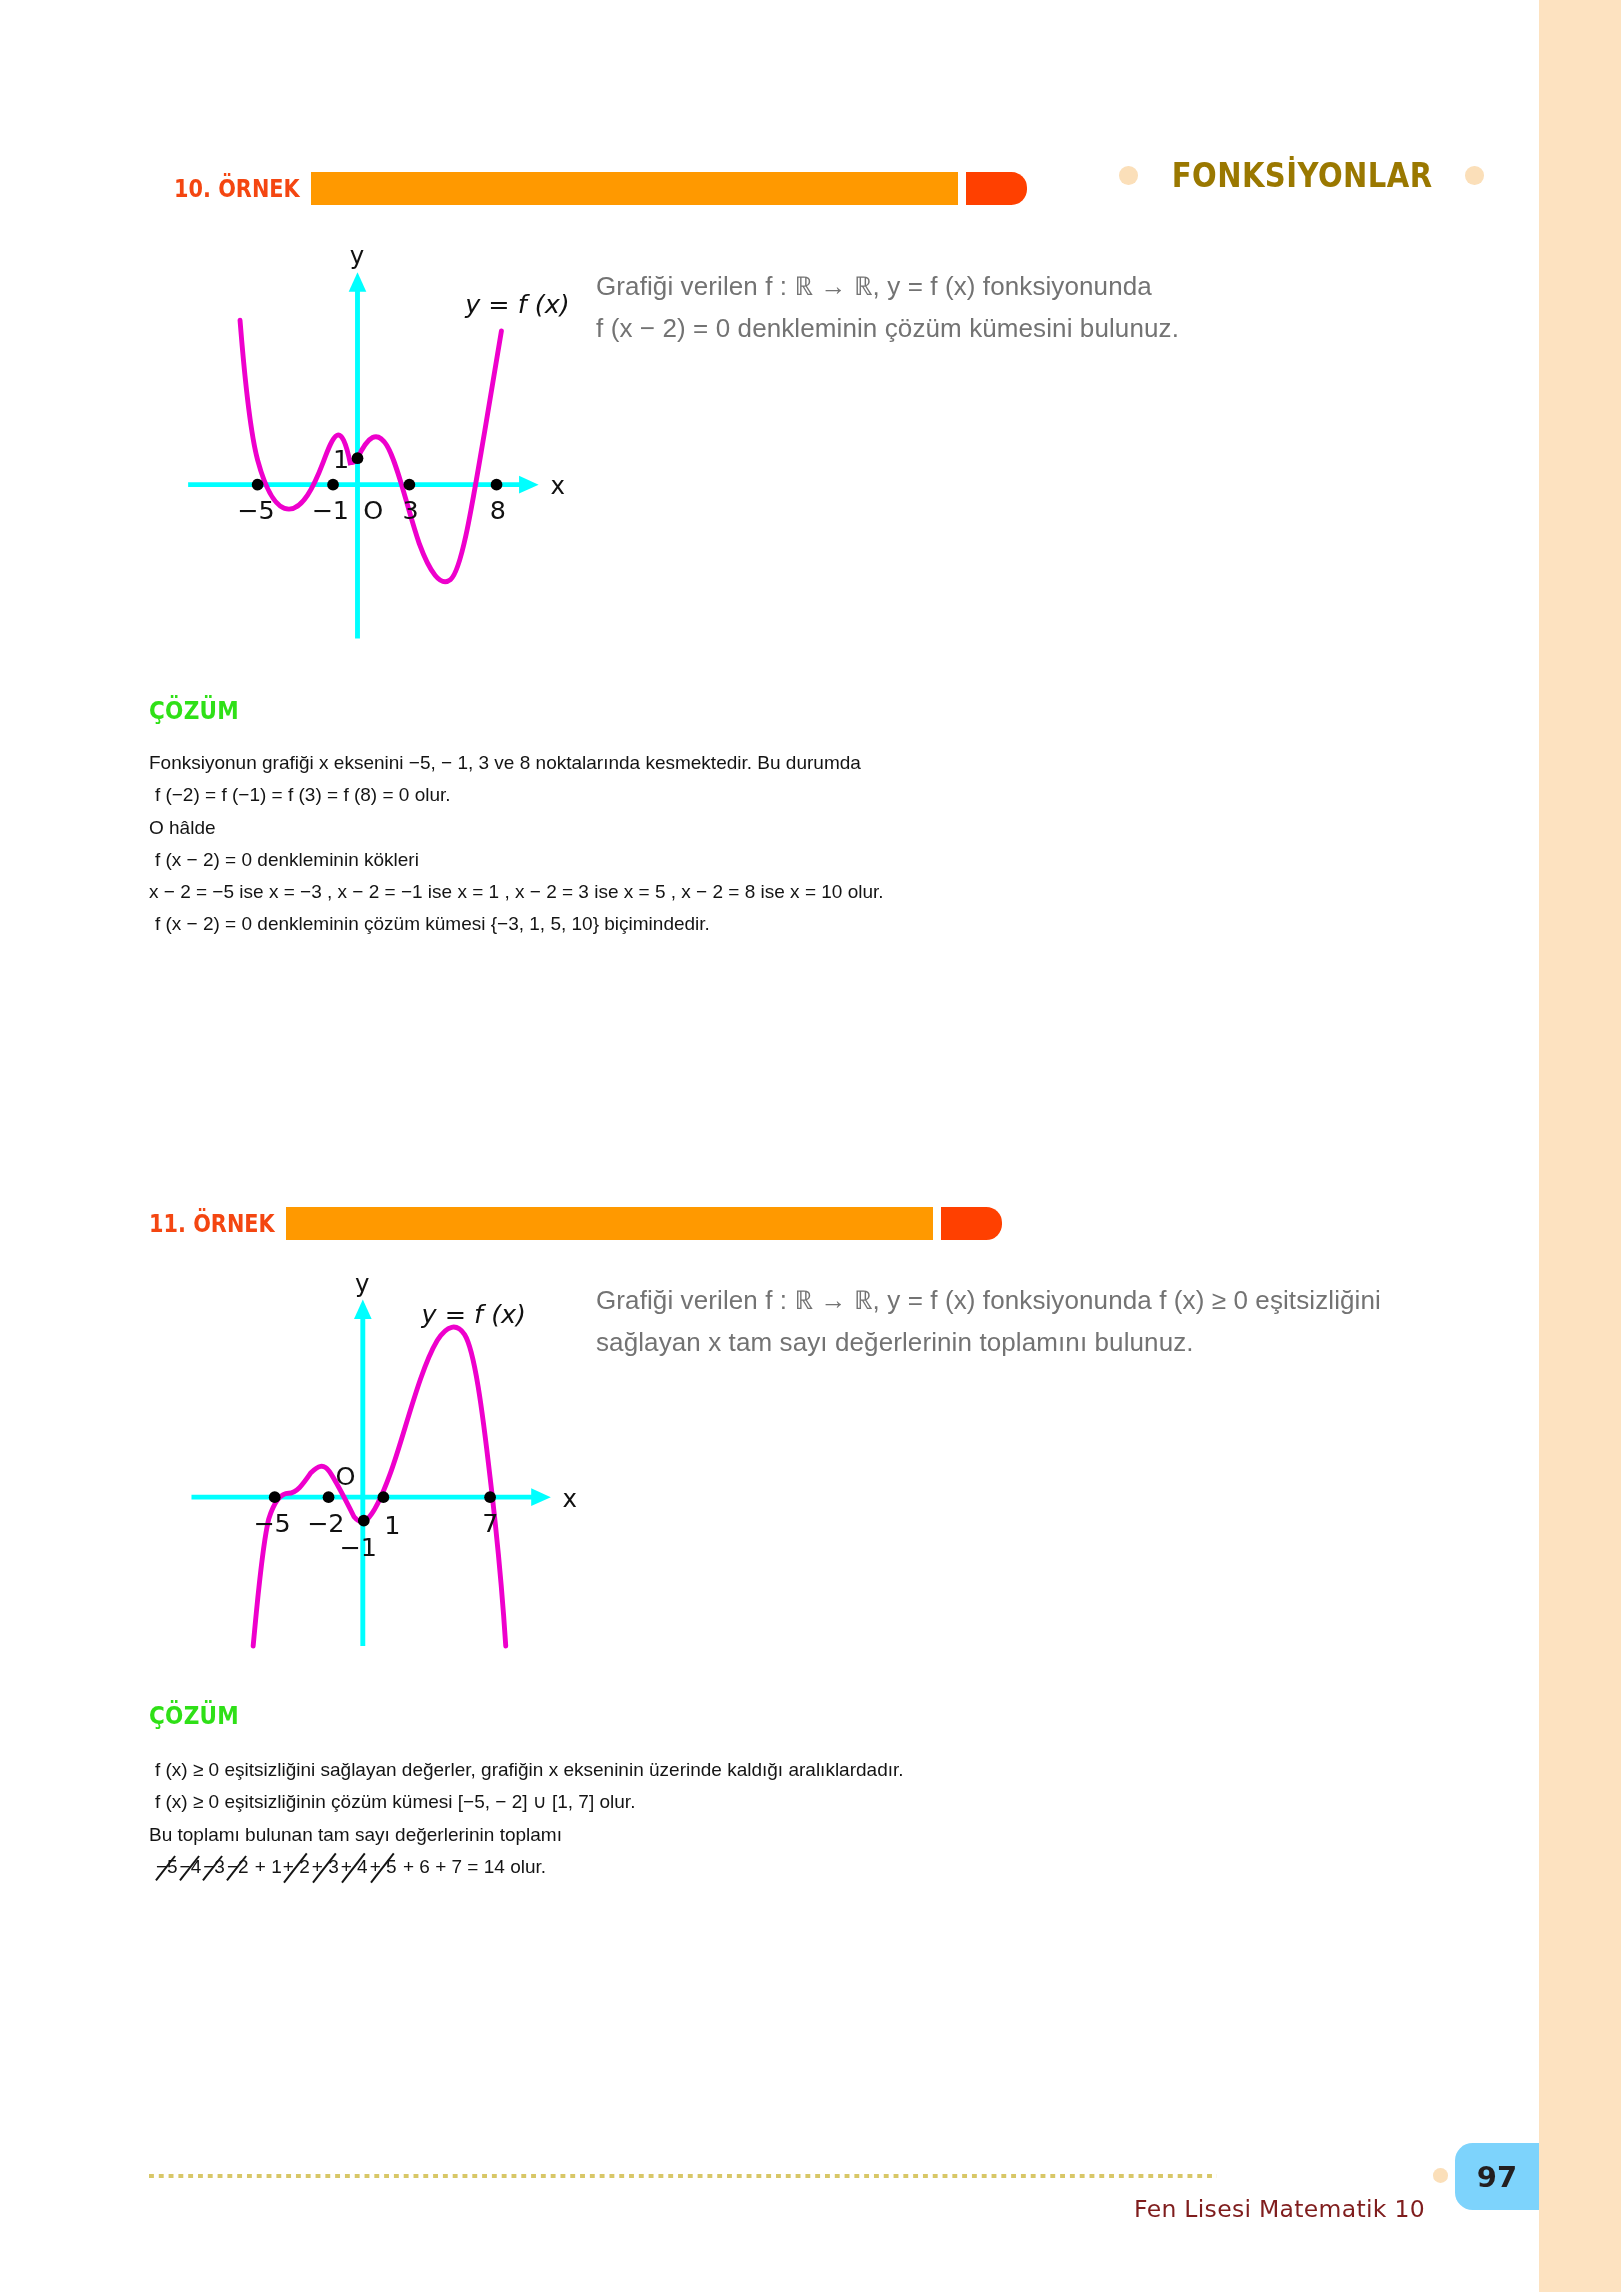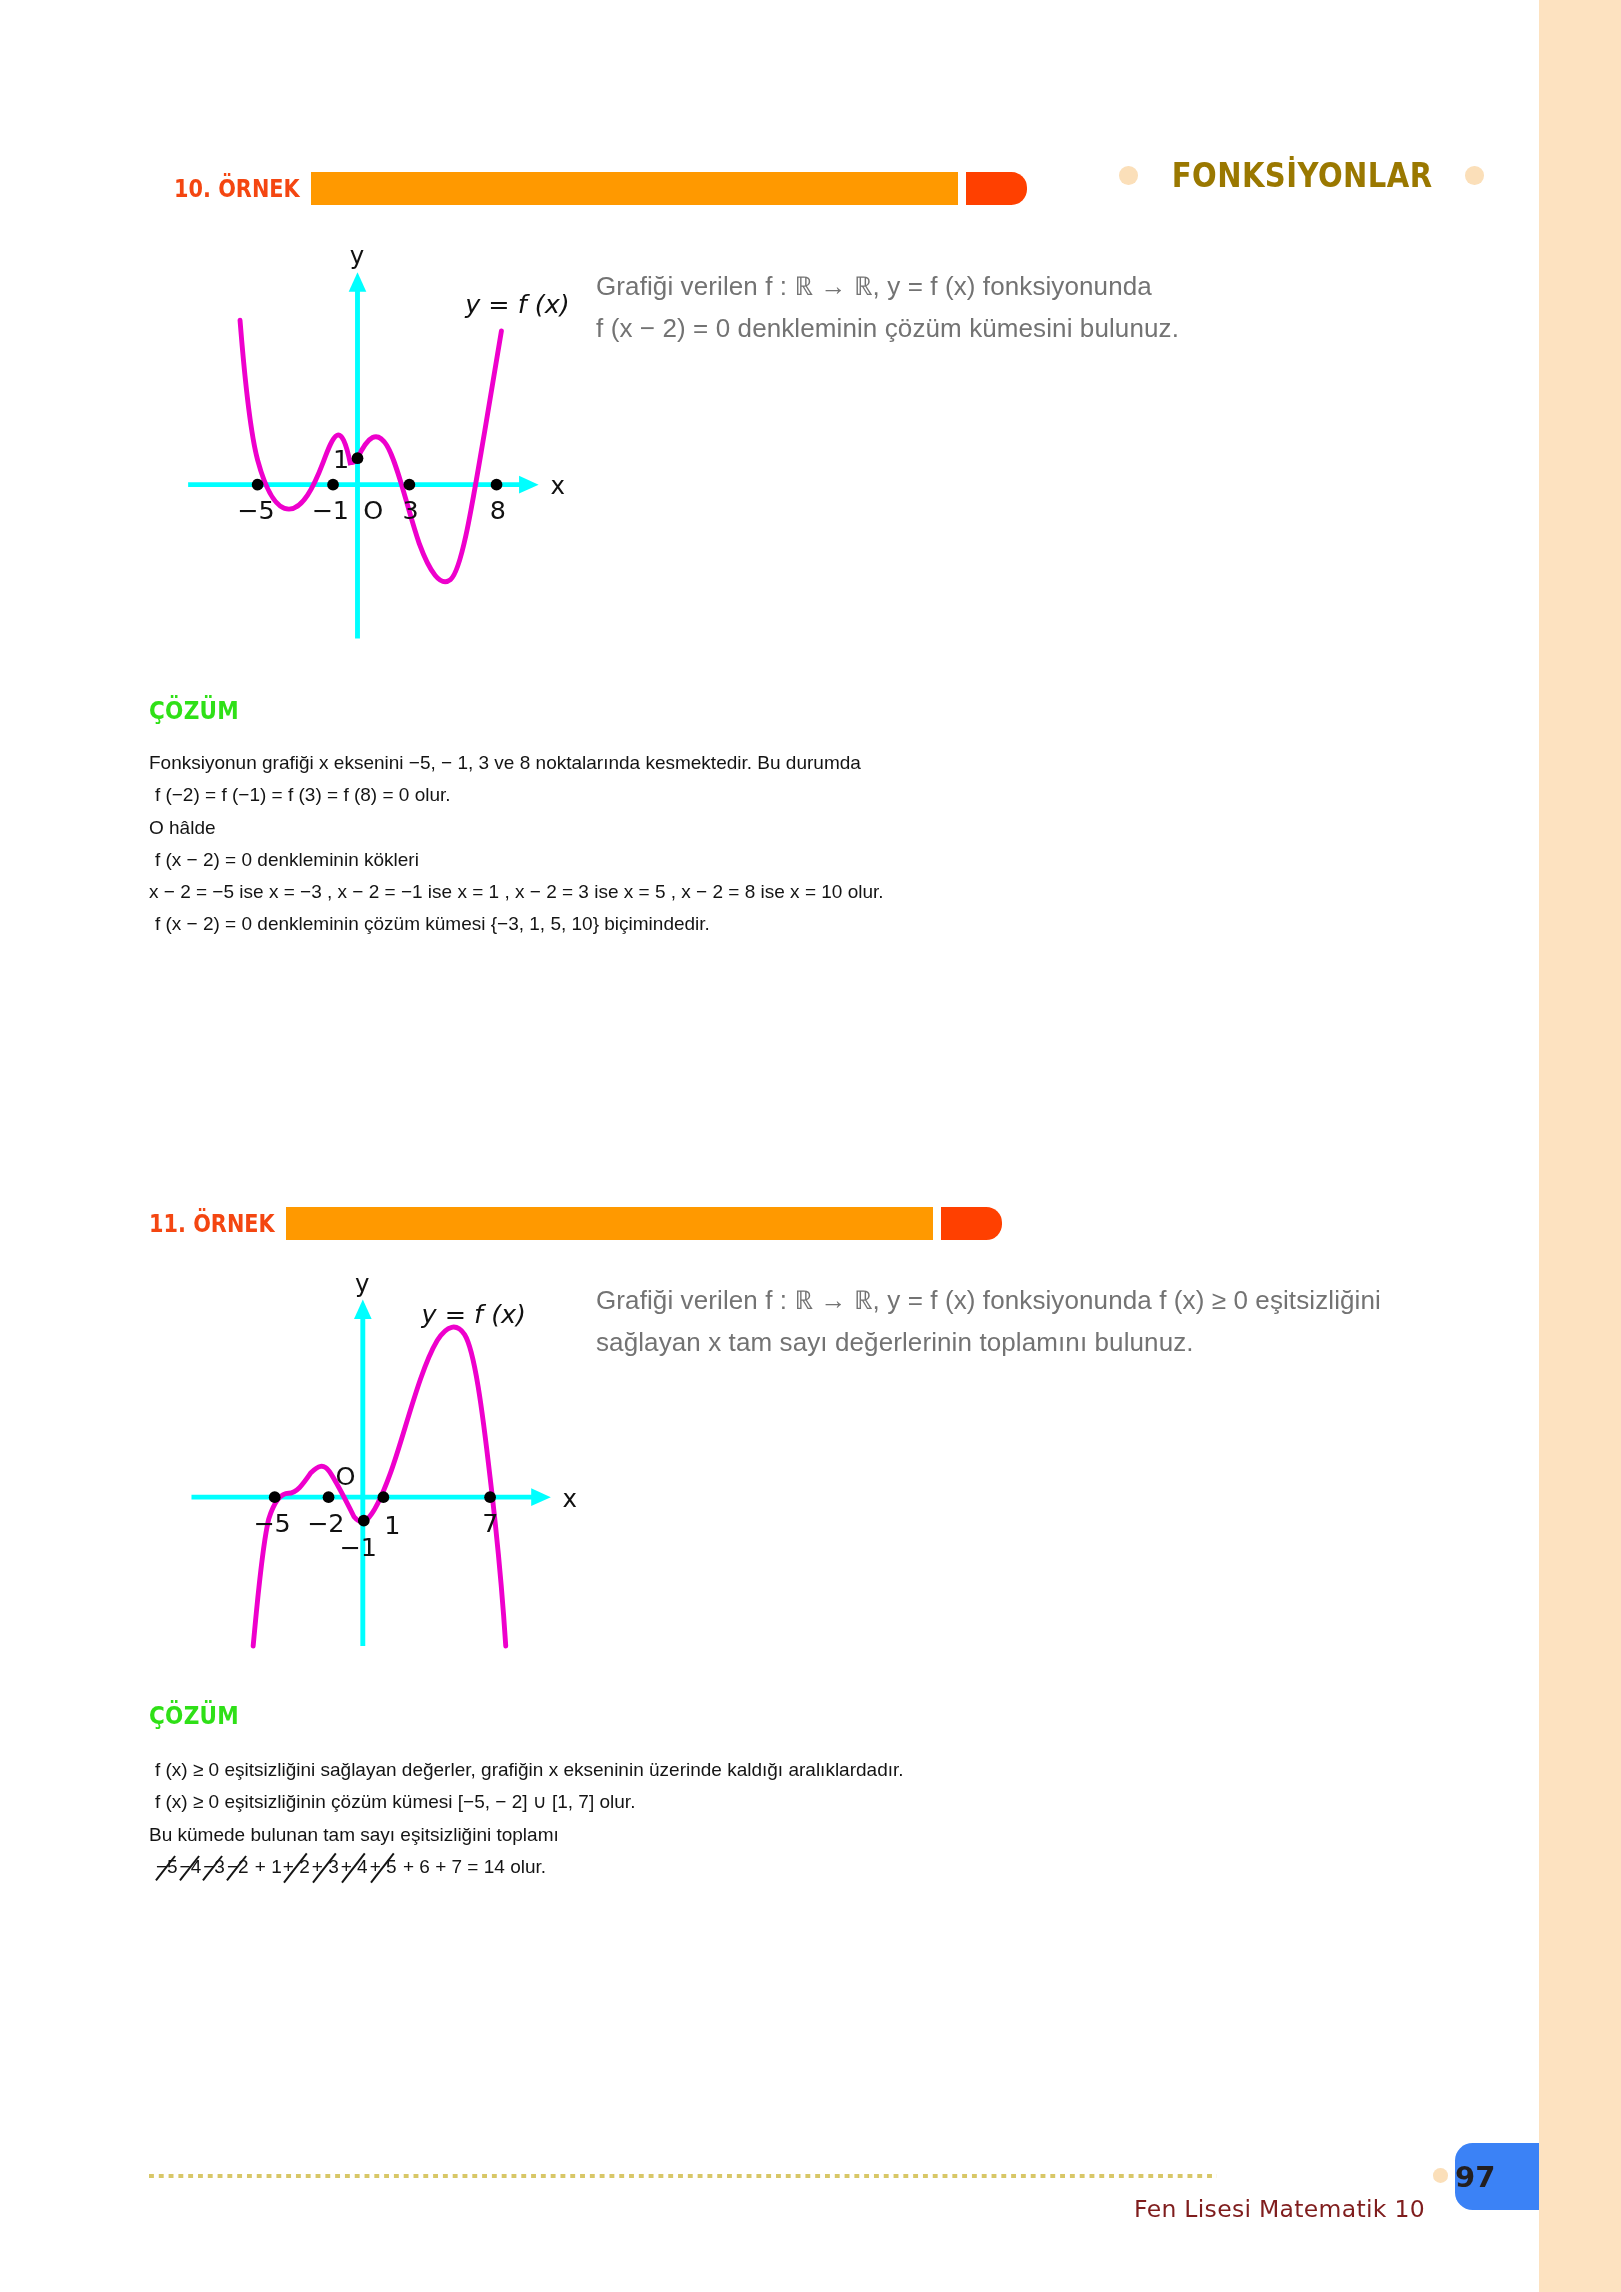--- a/index.html
+++ b/index.html
@@ -167,26 +167,26 @@
     height: 14.7px;
     border-radius: 50%;
     background: #fbdfb9;
   }
   .page-box {
     position: absolute;
     top: 2143px;
     right: 82px;
     width: 84px;
     height: 67px;
-    background: #3b82f6;
+    background: #7dd3fc;
     border-top-left-radius: 17.6px;
     border-bottom-left-radius: 17.6px;
     display: flex;
     align-items: center;
-    justify-content: flex-start;
+    justify-content: center;
   }
   .page-num {
     font-family: "DejaVu Sans", sans-serif;
     font-weight: bold;
     font-size: 29px;
     color: #231f20;
   }
 
   svg text { font-family: "DejaVu Sans", sans-serif; }
 </style>
@@ -299,21 +299,21 @@
 
 <div class="problem-text" style="left:596px; top:1279px;">
   <span class="ln">Grafiği verilen  f : ℝ → ℝ,  y = f (x) fonksiyonunda  f (x) ≥ 0  eşitsizliğini</span>
   <span class="ln">sağlayan x tam sayı değerlerinin toplamını bulunuz.</span>
 </div>
 
 <div class="cozum" style="left:149px; top:1701px;">ÇÖZÜM</div>
 <div class="solution" style="top:1754px;">
   <span class="ln indent">f (x) ≥ 0  eşitsizliğini sağlayan değerler, grafiğin x ekseninin üzerinde kaldığı aralıklardadır.</span>
   <span class="ln indent">f (x) ≥ 0  eşitsizliğinin çözüm kümesi [−5, − 2] ∪ [1, 7]  olur.</span>
-  <span class="ln">Bu kümede bulunan tam sayı eşitsizliğini toplamı</span>
+  <span class="ln">Bu toplamı bulunan tam sayı değerlerinin toplamı</span>
   <span class="ln indent">
     <span class="strike">−5</span><span class="strike">−4</span><span class="strike">−3</span><span class="strike">−2</span>&nbsp;<span>+ 1</span><span class="strike">+ 2</span><span class="strike">+ 3</span><span class="strike">+ 4</span><span class="strike">+ 5</span>&nbsp;<span>+ 6 + 7 = 14  olur.</span>
   </span>
 </div>
 
 <div class="footer-dots"></div>
 <div class="footer-text">Fen Lisesi Matematik 10</div>
 <div class="footer-dot"></div>
 <div class="page-box">
   <span class="page-num">97</span>

